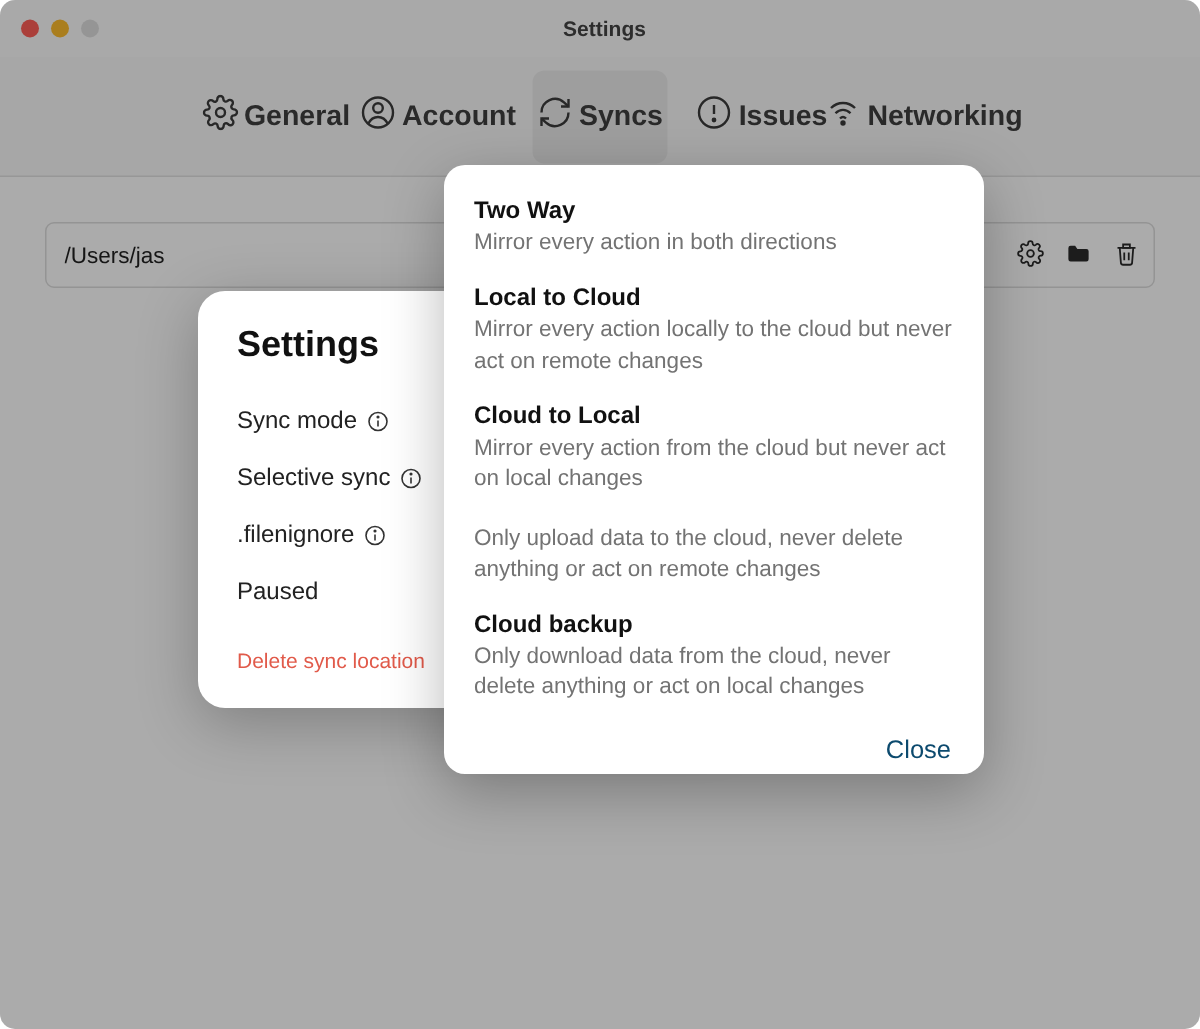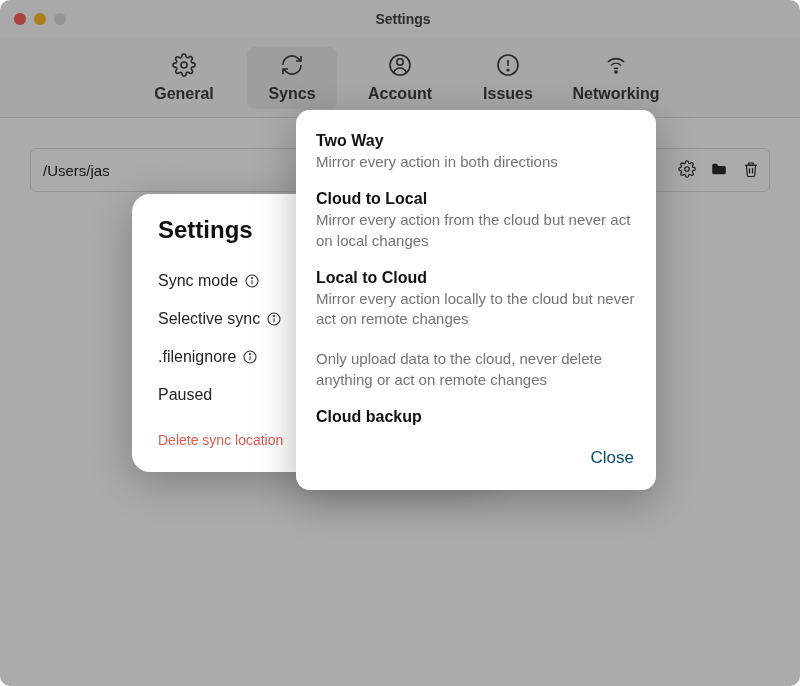--- a/index.html
+++ b/index.html
@@ -58,27 +58,27 @@
     justify-content: center;
     align-items: center;
     gap: 18px;
     background: #fafafa;
     border-bottom: 1px solid #e2e2e2;
   }
   .tab {
     width: 90px;
     height: 62px;
     display: flex;
-    flex-direction: column;
+    flex-direction: row;
     align-items: center;
     justify-content: center;
     gap: 4px;
     border-radius: 8px;
     color: #3f3f3f;
-    font-size: 16px;
+    font-size: 19px;
     font-weight: 600;
   }
   .tab.active {
     background: #ececec;
   }
   .tab svg {
     width: 24px;
     height: 24px;
     stroke: #3c3c3c;
     fill: none;
@@ -177,21 +177,21 @@
 
   
   .popover {
     position: absolute;
     z-index: 30;
     left: 296px;
     top: 110px;
     width: 360px;
     background: #fff;
     border-radius: 14px;
-    padding: 14px 20px 16px 20px;
+    padding: 14px 20px 0 20px;
     box-shadow: 0 12px 40px rgba(0,0,0,0.28);
   }
   .popover-item {
     padding: 8px 0 10px 0;
   }
   .popover-item .pi-title {
     font-size: 16px;
     font-weight: 700;
     color: #111;
   }
@@ -233,40 +233,40 @@
   <div class="tabs">
     <div class="tab">
       <span>
         <svg viewBox="0 0 24 24">
             <circle cx="12" cy="12" r="3"></circle>
             <path d="M19.4 15a1.7 1.7 0 0 0 .3 1.8l.1.1a2 2 0 1 1-2.8 2.8l-.1-.1a1.7 1.7 0 0 0-1.8-.3 1.7 1.7 0 0 0-1 1.5V21a2 2 0 1 1-4 0v-.1a1.7 1.7 0 0 0-1-1.5 1.7 1.7 0 0 0-1.8.3l-.1.1A2 2 0 1 1 4.3 17l.1-.1a1.7 1.7 0 0 0 .3-1.8 1.7 1.7 0 0 0-1.5-1H3a2 2 0 1 1 0-4h.1a1.7 1.7 0 0 0 1.5-1 1.7 1.7 0 0 0-.3-1.8l-.1-.1A2 2 0 1 1 7 4.3l.1.1a1.7 1.7 0 0 0 1.8.3 1.7 1.7 0 0 0 1-1.5V3a2 2 0 1 1 4 0v.1a1.7 1.7 0 0 0 1 1.5 1.7 1.7 0 0 0 1.8-.3l.1-.1A2 2 0 1 1 19.7 7l-.1.1a1.7 1.7 0 0 0-.3 1.8 1.7 1.7 0 0 0 1.5 1H21a2 2 0 1 1 0 4h-.1a1.7 1.7 0 0 0-1.5 1z"></path>
           </svg>
       </span>
       <span>General</span>
     </div>
+    <div class="tab">
+      <span>
+        <svg viewBox="0 0 24 24">
+            <circle cx="12" cy="12" r="10"></circle>
+            <circle cx="12" cy="9" r="3.2"></circle>
+            <path d="M5.5 19.5c1.5-3 4-4.5 6.5-4.5s5 1.5 6.5 4.5"></path>
+          </svg>
+      </span>
+      <span>Account</span>
+    </div>
     <div class="tab active">
       <span>
         <svg viewBox="0 0 24 24">
             <path d="M3 12a9 9 0 0 1 15-6.7L21 8"></path>
             <path d="M21 3v5h-5"></path>
             <path d="M21 12a9 9 0 0 1-15 6.7L3 16"></path>
             <path d="M3 21v-5h5"></path>
           </svg>
       </span>
       <span>Syncs</span>
-    </div>
-    <div class="tab">
-      <span>
-        <svg viewBox="0 0 24 24">
-            <circle cx="12" cy="12" r="10"></circle>
-            <circle cx="12" cy="9" r="3.2"></circle>
-            <path d="M5.5 19.5c1.5-3 4-4.5 6.5-4.5s5 1.5 6.5 4.5"></path>
-          </svg>
-      </span>
-      <span>Account</span>
     </div>
     <div class="tab">
       <span>
         <svg viewBox="0 0 24 24">
             <circle cx="12" cy="12" r="10"></circle>
             <line x1="12" y1="7" x2="12" y2="13"></line>
             <circle cx="12" cy="17" r="0.8" fill="#3c3c3c"></circle>
           </svg>
       </span>
       <span>Issues</span>
@@ -356,31 +356,32 @@
 
     <div class="delete-link">Delete sync location</div>
   </div>
 
   <div class="popover">
     <div class="popover-item">
       <div class="pi-title">Two Way</div>
       <div class="pi-desc">Mirror every action in both directions</div>
     </div>
     <div class="popover-item">
+      <div class="pi-title">Local to Cloud</div>
+      <div class="pi-desc">Mirror every action locally to the cloud but never act on remote changes</div>
+    </div>
+    <div class="popover-item">
       <div class="pi-title">Cloud to Local</div>
       <div class="pi-desc">Mirror every action from the cloud but never act on local changes</div>
     </div>
     <div class="popover-item">
-      <div class="pi-title">Local to Cloud</div>
-      <div class="pi-desc">Mirror every action locally to the cloud but never act on remote changes</div>
-    </div>
-    <div class="popover-item">
       <div class="pi-desc">Only upload data to the cloud, never delete anything or act on remote changes</div>
     </div>
     <div class="popover-item">
       <div class="pi-title">Cloud backup</div>
+      <div class="pi-desc">Only download data from the cloud, never delete anything or act on local changes</div>
     </div>
     <div class="popover-close-row">
       <button class="popover-close">Close</button>
     </div>
   </div>
 
 </div>
 
 </body></html>

